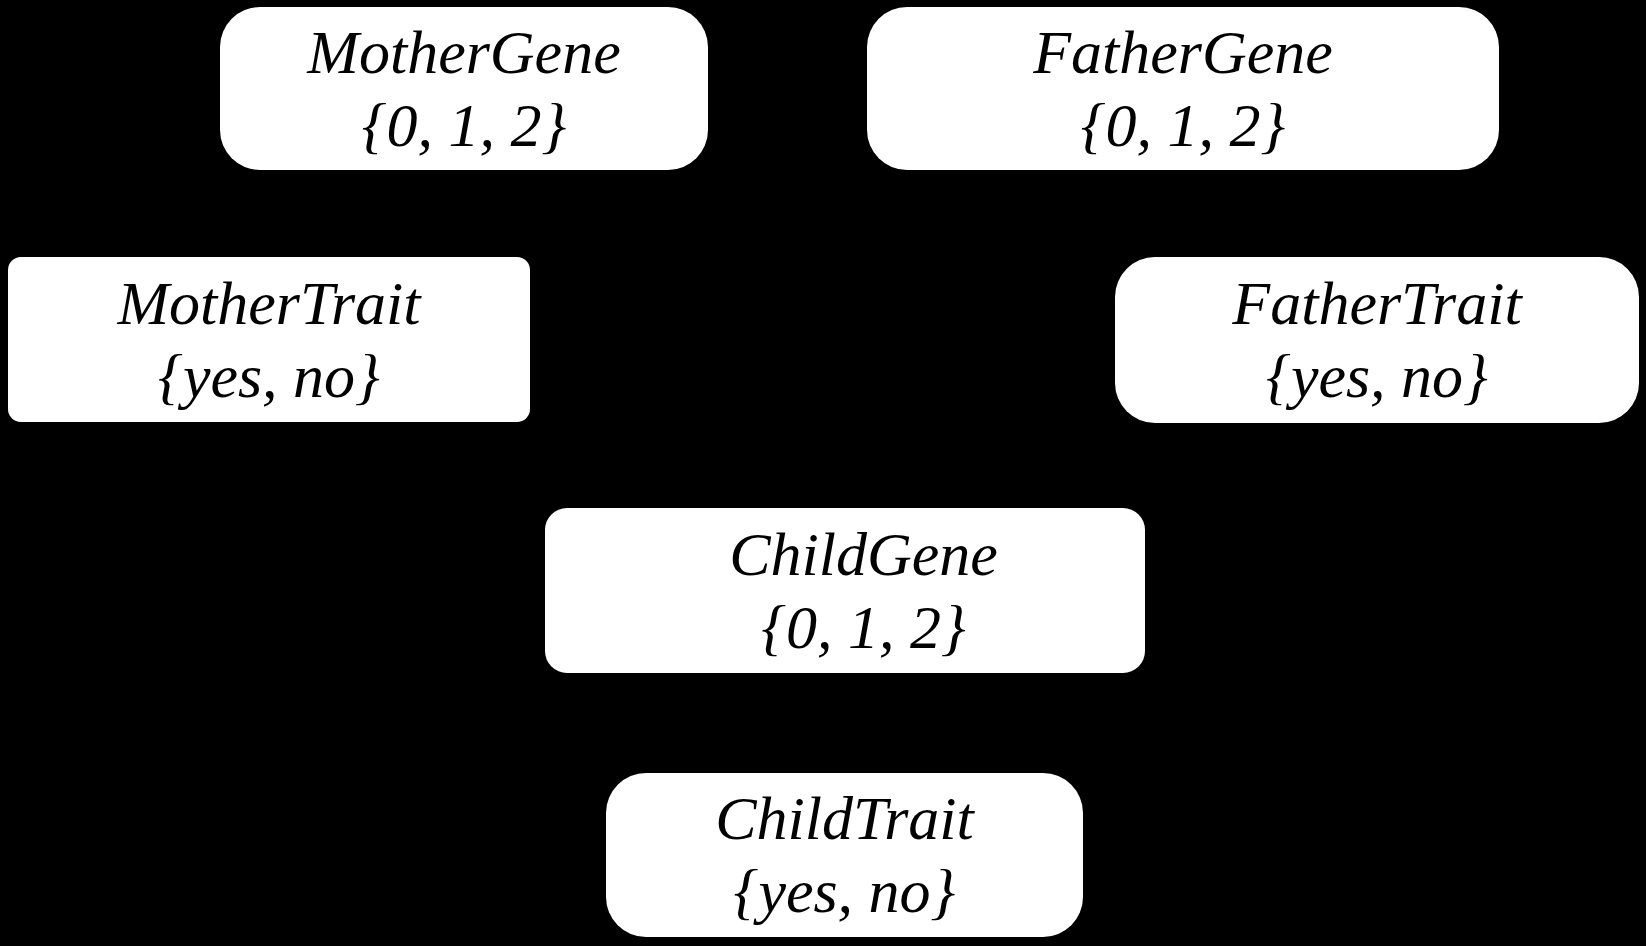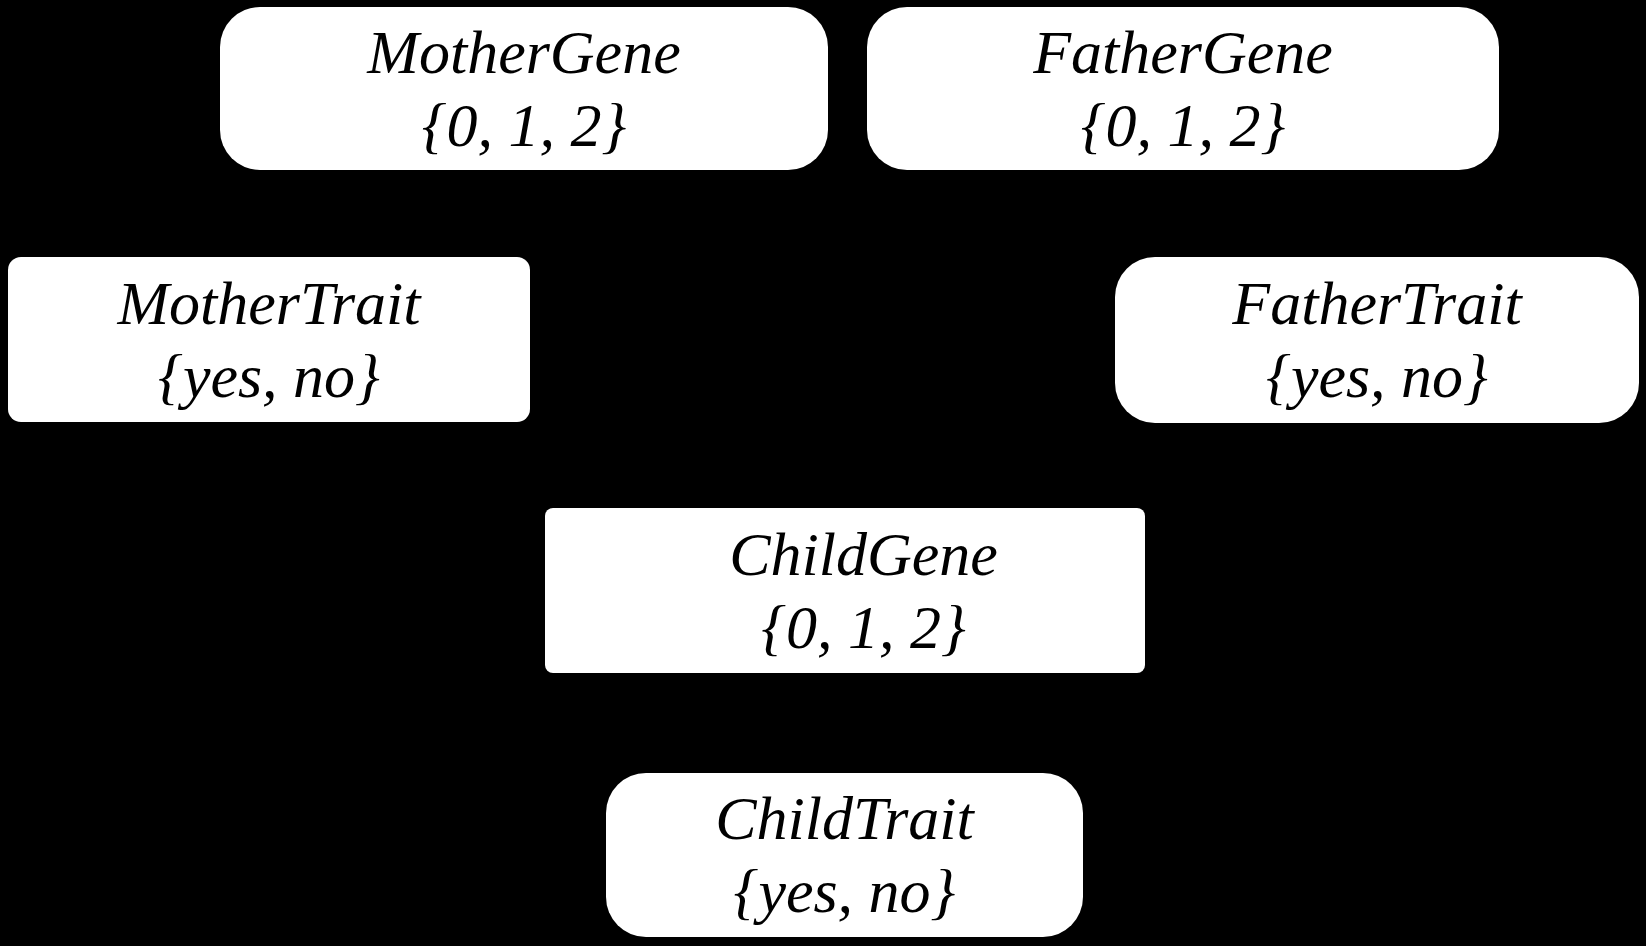--- a/index.html
+++ b/index.html
@@ -26,37 +26,37 @@
   }
   .node-label, .node-values {
     white-space: nowrap;
   }
 </style>
 </head>
 <body>
 
 <div class="canvas" id="diagram-canvas" style="width: 1646px; height: 946px; background: rgb(0, 0, 0);">
 
-<div class="node" style="left: 220px; top: 7px; width: 608px; height: 163px; border-radius: 40px; background: rgb(255, 255, 255); color: rgb(0, 0, 0);">
+<div class="node" style="left: 220px; top: 7px; width: 488px; height: 163px; border-radius: 40px; background: rgb(255, 255, 255); color: rgb(0, 0, 0);">
       <div class="node-label">MotherGene</div>
       <div class="node-values">{0, 1, 2}</div>
     </div>
     <div class="node" style="left: 867px; top: 7px; width: 632px; height: 163px; border-radius: 40px; background: rgb(255, 255, 255); color: rgb(0, 0, 0);">
       <div class="node-label">FatherGene</div>
       <div class="node-values">{0, 1, 2}</div>
     </div>
     <div class="node" style="left: 8px; top: 257px; width: 522px; height: 165px; border-radius: 13px; background: rgb(255, 255, 255); color: rgb(0, 0, 0);">
       <div class="node-label">MotherTrait</div>
       <div class="node-values">{yes, no}</div>
     </div>
     <div class="node" style="left: 1115px; top: 257px; width: 524px; height: 166px; border-radius: 40px; background: rgb(255, 255, 255); color: rgb(0, 0, 0);">
       <div class="node-label">FatherTrait</div>
       <div class="node-values">{yes, no}</div>
     </div>
-    <div class="node" style="left: 545px; top: 508px; width: 600px; height: 165px; border-radius: 8px; background: rgb(255, 255, 255); color: rgb(0, 0, 0); padding-left: 37px;">
+    <div class="node" style="left: 545px; top: 508px; width: 600px; height: 165px; border-radius: 22px; background: rgb(255, 255, 255); color: rgb(0, 0, 0); padding-left: 37px;">
       <div class="node-label">ChildGene</div>
       <div class="node-values">{0, 1, 2}</div>
     </div>
     <div class="node" style="left: 606px; top: 773px; width: 477px; height: 164px; border-radius: 40px; background: rgb(255, 255, 255); color: rgb(0, 0, 0);">
       <div class="node-label">ChildTrait</div>
       <div class="node-values">{yes, no}</div>
     </div>
   </div>
 
 </body></html>

